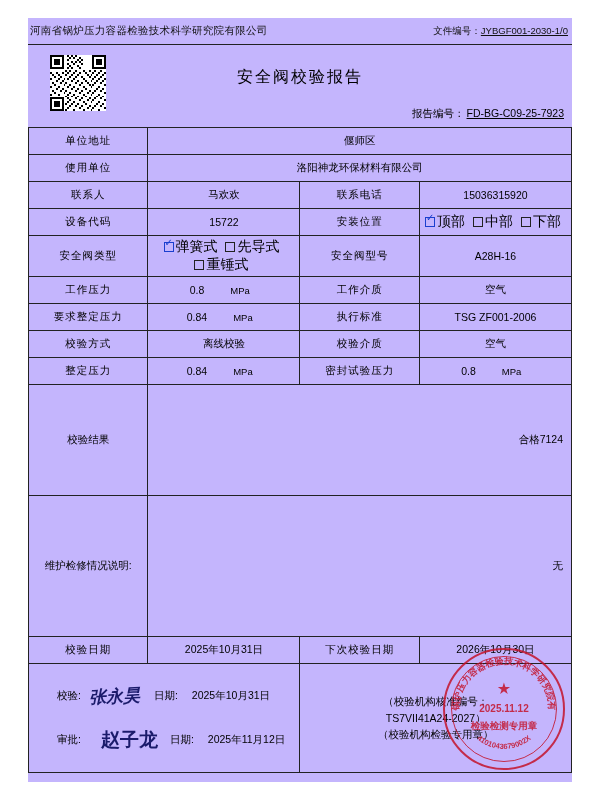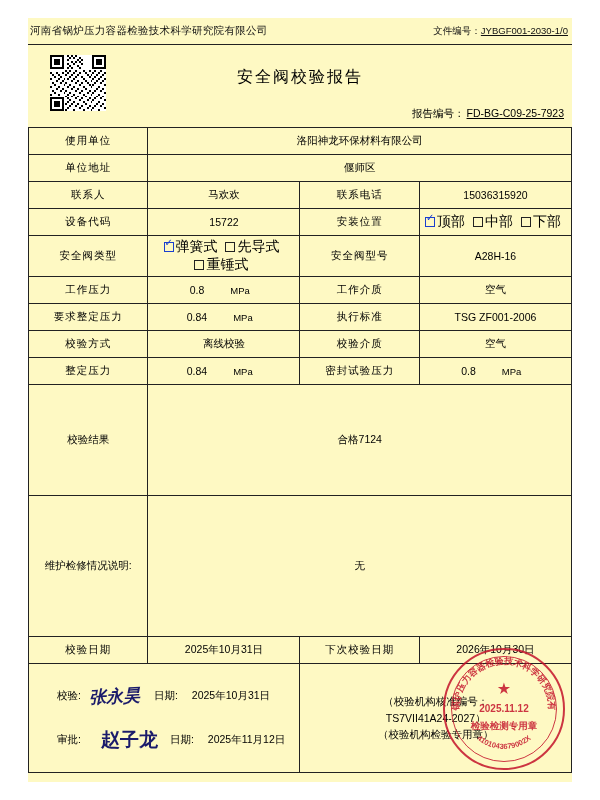--- a/index.html
+++ b/index.html
@@ -19,21 +19,21 @@
     height: 800px;
     background: #ffffff;
     box-sizing: border-box;
   }
   .sheet {
     position: absolute;
     left: 28px;
     top: 18px;
     width: 544px;
     height: 764px;
-    background: #fef9c3;
+    background: #c4b5fd;
     box-sizing: border-box;
   }
 
   
   .hdr {
     position: relative;
     height: 26px;
     border-bottom: 1px solid #222;
     display: flex;
     align-items: center;
@@ -146,21 +146,21 @@
     margin-right: 5px;
     display: inline-block;
     font-size: 14px;
   }
   .tall-label {
     text-align: center;
     vertical-align: middle;
   }
   .tall-cell {
     vertical-align: top;
-    text-align: center;
+    text-align: right;
     padding: 20px 8px !important;
   }
 
   
   .sig-td {
     position: relative;
     padding: 0 !important;
   }
   .sigrow {
     display: flex;
@@ -472,26 +472,26 @@
     <table class="main">
       <colgroup>
         <col style="width:22%">
         <col style="width:28%">
         <col style="width:22%">
         <col style="width:28%">
       </colgroup>
 
       <tbody>
           <tr>
+        <td class="lbl">单位地址</td>
+        <td class="val" colspan="3">偃师区</td>
+      </tr>
+      <tr>
         <td class="lbl">使用单位</td>
         <td class="val" colspan="3">洛阳神龙环保材料有限公司</td>
-      </tr>
-      <tr>
-        <td class="lbl">单位地址</td>
-        <td class="val" colspan="3">偃师区</td>
       </tr>
       <tr>
         <td class="lbl">联系人</td>
         <td class="val">马欢欢</td>
         <td class="lbl">联系电话</td>
         <td class="val">15036315920</td>
       </tr>
       <tr>
         <td class="lbl">设备代码</td>
         <td class="val">15722</td>

